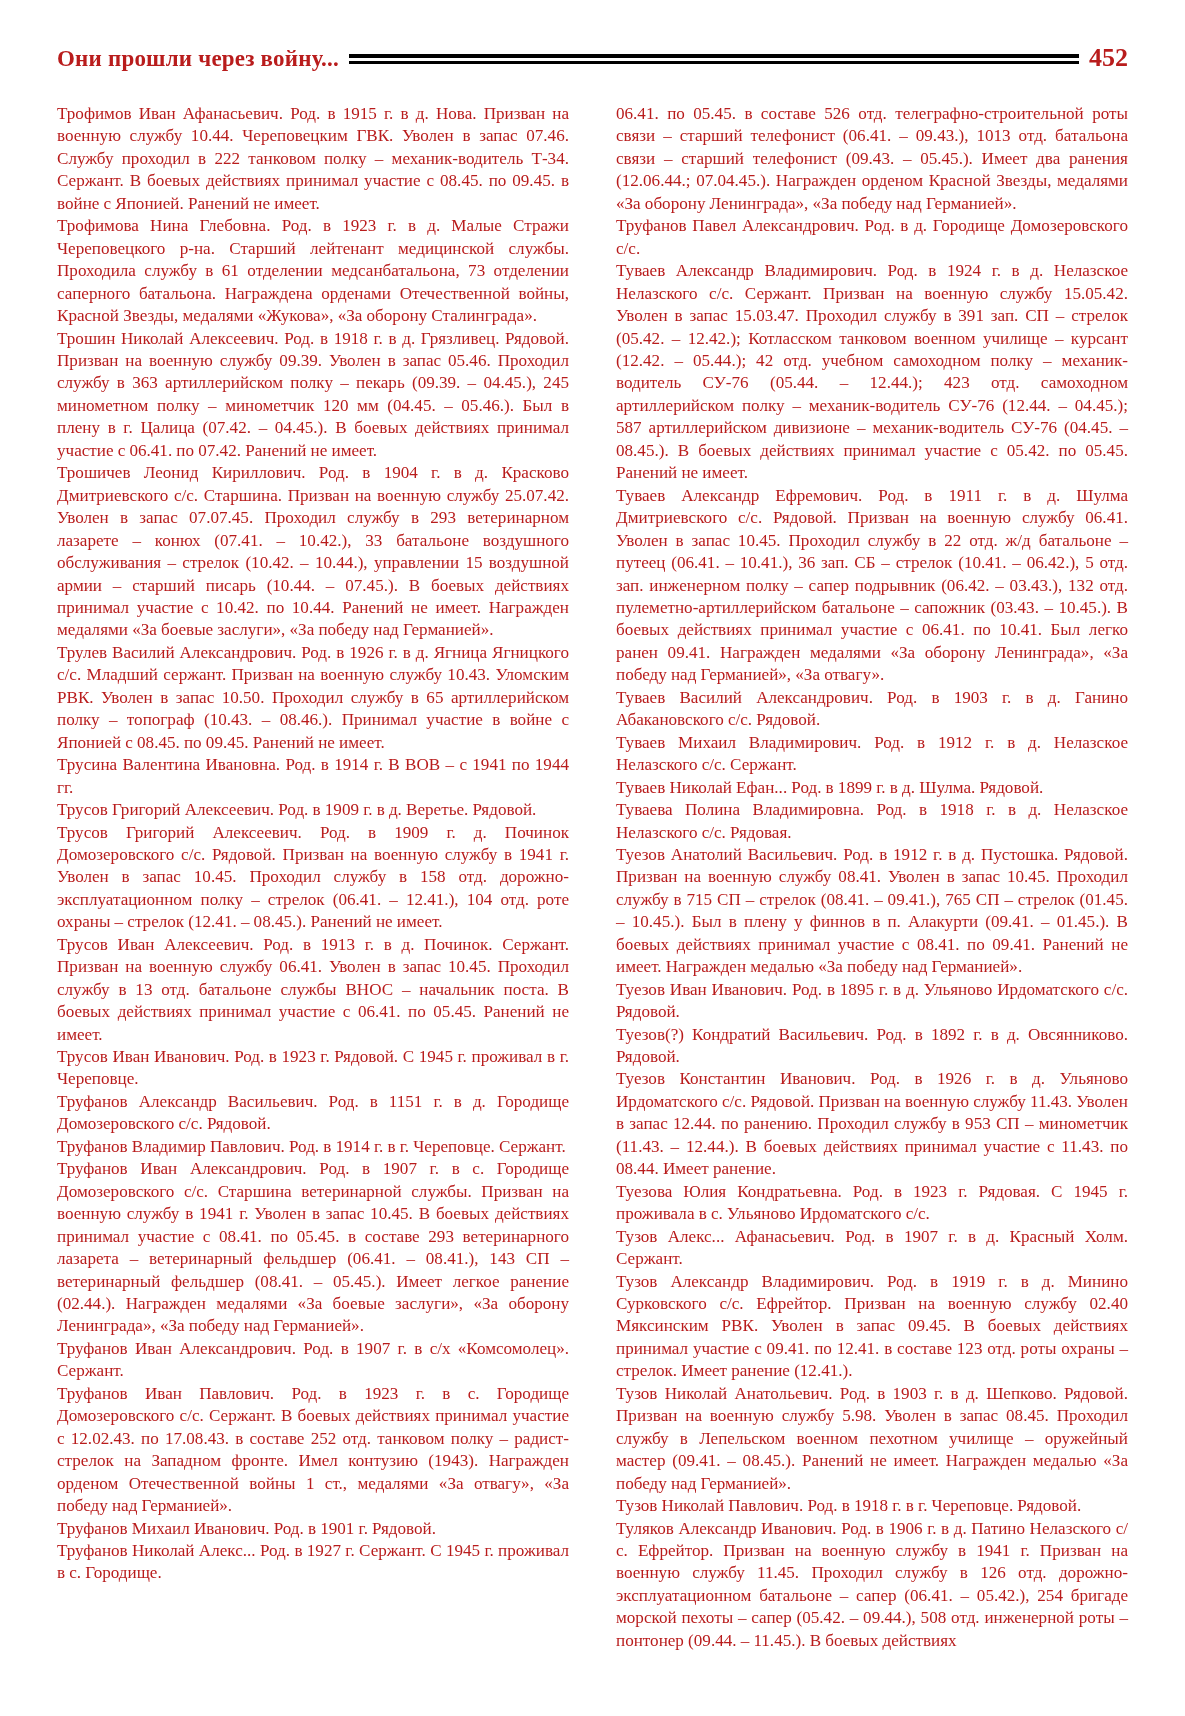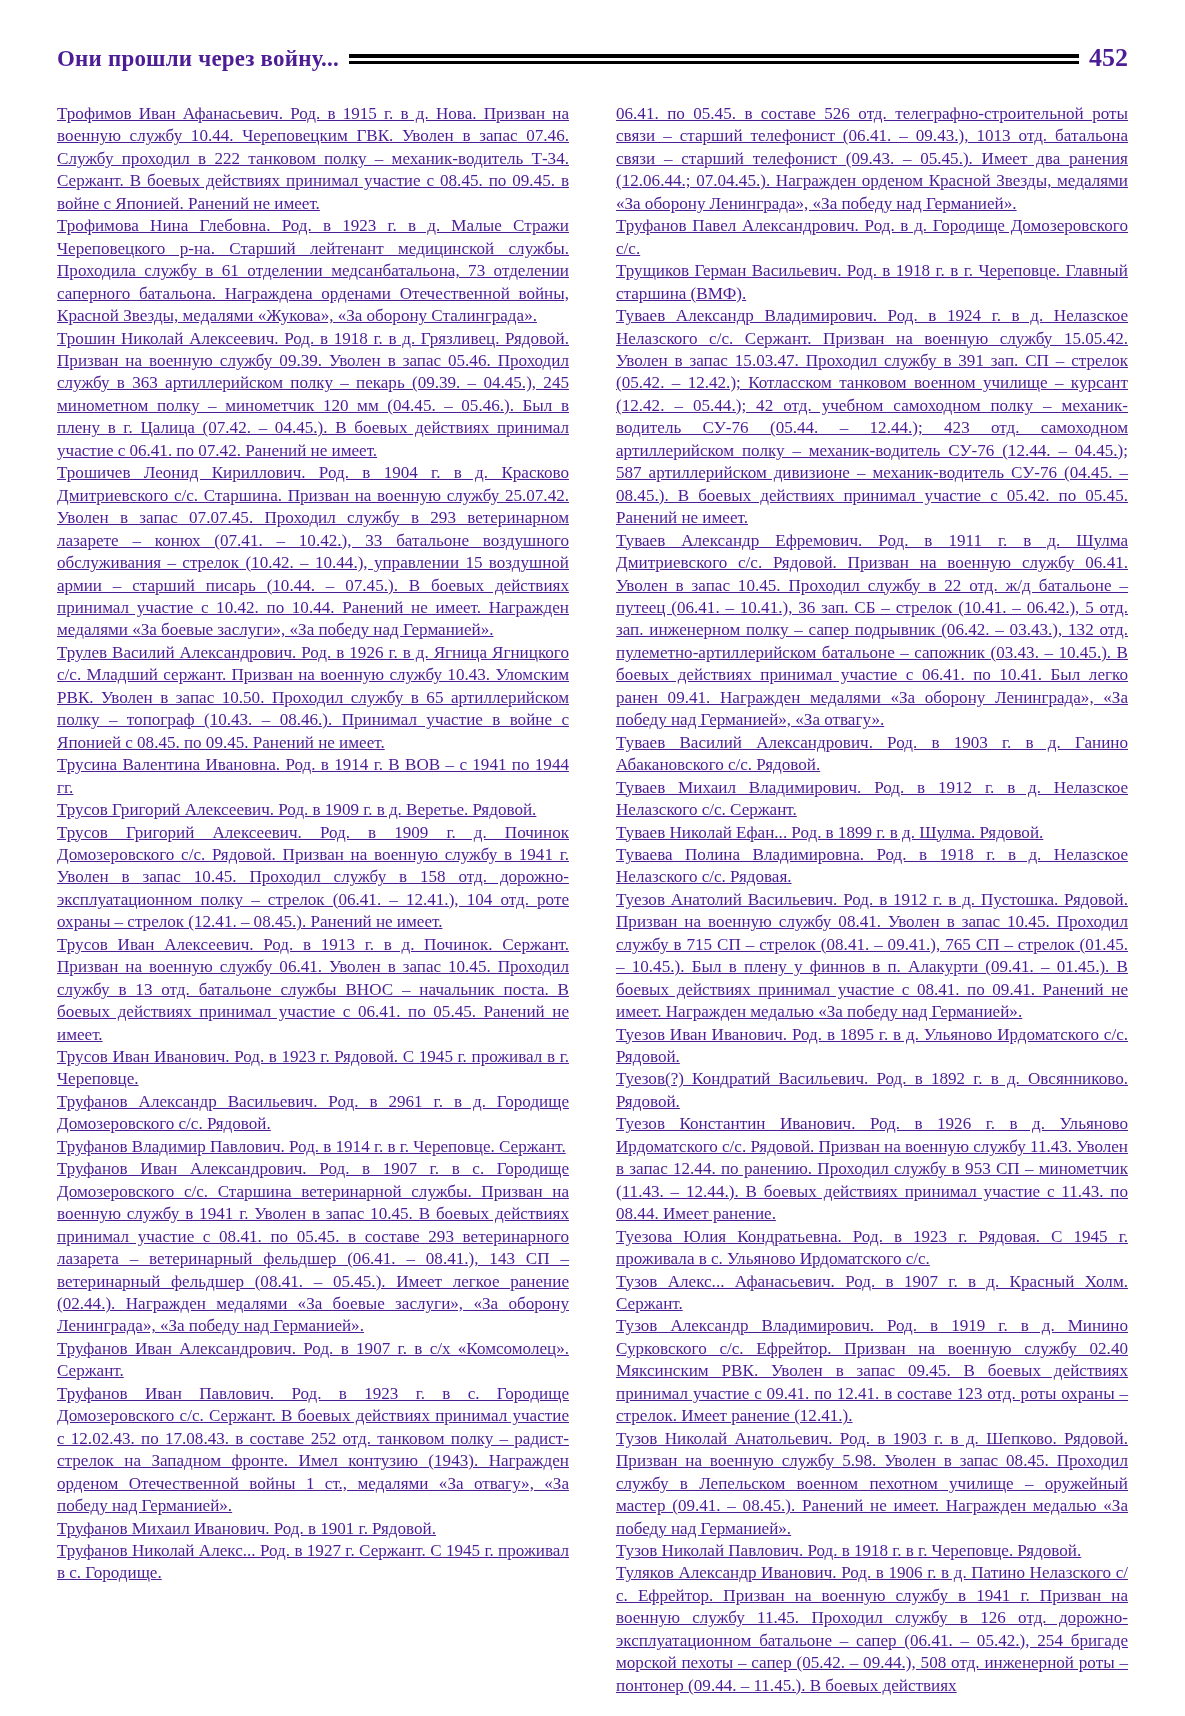--- a/index.html
+++ b/index.html
@@ -9,21 +9,21 @@
   }
   .page {
     position: relative;
     width: 1185px;
     height: 1716px;
     background: #ffffff;
     box-sizing: border-box;
     padding: 16px;
     overflow: hidden;
     font-family: "Liberation Serif", "DejaVu Serif", serif;
-    color: #4c1d95;
+    color: #b91c1c;
   }
 
   
   .running-head {
     position: absolute;
     left: 57px;
     top: 40px;
     right: 57px;
     height: 38px;
     display: flex;
@@ -82,21 +82,20 @@
     flex: 0 0 512px;
   }
   .entry {
     font-size: 17.1px;
     line-height: 22.45px;
     text-align: justify;
     text-justify: inter-word;
     margin: 0;
     hyphens: manual;
     word-spacing: -0.1px;
-    text-decoration: underline;
   }
   .entry + .entry {
     margin-top: 0;
   }
 </style>
 </head>
 <body>
 
 <div class="page">
 
@@ -111,32 +110,31 @@
         <p class="entry">Трофимов Иван Афанасьевич. Род. в 1915 г. в д. Нова. Призван на военную службу 10.44. Череповецким ГВК. Уволен в запас 07.46. Службу проходил в 222 танковом полку – механик-водитель Т-34. Сержант. В боевых действиях принимал участие с 08.45. по 09.45. в войне с Японией. Ранений не имеет.</p>
         <p class="entry">Трофимова Нина Глебовна. Род. в 1923 г. в д. Малые Стражи Череповецкого р-на. Старший лейтенант медицинской службы. Проходила службу в 61 отделении медсанбатальона, 73 отделении саперного батальона. Награждена орденами Отечественной войны, Красной Звезды, медалями «Жукова», «За оборону Сталинграда».</p>
         <p class="entry">Трошин Николай Алексеевич. Род. в 1918 г. в д. Грязливец. Рядовой. Призван на военную службу 09.39. Уволен в запас 05.46. Проходил службу в 363 артиллерийском полку – пекарь (09.39. – 04.45.), 245 минометном полку – минометчик 120 мм (04.45. – 05.46.). Был в плену в г. Цалица (07.42. – 04.45.). В боевых действиях принимал участие с 06.41. по 07.42. Ранений не имеет.</p>
         <p class="entry">Трошичев Леонид Кириллович. Род. в 1904 г. в д. Красково Дмитриевского с/с. Старшина. Призван на военную службу 25.07.42. Уволен в запас 07.07.45. Проходил службу в 293 ветеринарном лазарете – конюх (07.41. – 10.42.), 33 батальоне воздушного обслуживания – стрелок (10.42. – 10.44.), управлении 15 воздушной армии – старший писарь (10.44. – 07.45.). В боевых действиях принимал участие с 10.42. по 10.44. Ранений не имеет. Награжден медалями «За боевые заслуги», «За победу над Германией».</p>
         <p class="entry">Трулев Василий Александрович. Род. в 1926 г. в д. Ягница Ягницкого с/с. Младший сержант. Призван на военную службу 10.43. Уломским РВК. Уволен в запас 10.50. Проходил службу в 65 артиллерийском полку – топограф (10.43. – 08.46.). Принимал участие в войне с Японией с 08.45. по 09.45. Ранений не имеет.</p>
         <p class="entry">Трусина Валентина Ивановна. Род. в 1914 г. В ВОВ – с 1941 по 1944 гг.</p>
         <p class="entry">Трусов Григорий Алексеевич. Род. в 1909 г. в д. Веретье. Рядовой.</p>
         <p class="entry">Трусов Григорий Алексеевич. Род. в 1909 г. д. Починок Домозеровского с/с. Рядовой. Призван на военную службу в 1941 г. Уволен в запас 10.45. Проходил службу в 158 отд. дорожно-эксплуатационном полку – стрелок (06.41. – 12.41.), 104 отд. роте охраны – стрелок (12.41. – 08.45.). Ранений не имеет.</p>
         <p class="entry">Трусов Иван Алексеевич. Род. в 1913 г. в д. Починок. Сержант. Призван на военную службу 06.41. Уволен в запас 10.45. Проходил службу в 13 отд. батальоне службы ВНОС – начальник поста. В боевых действиях принимал участие с 06.41. по 05.45. Ранений не имеет.</p>
         <p class="entry">Трусов Иван Иванович. Род. в 1923 г. Рядовой. С 1945 г. проживал в г. Череповце.</p>
-        <p class="entry">Труфанов Александр Васильевич. Род. в 2961 г. в д. Городище Домозеровского с/с. Рядовой.</p>
+        <p class="entry">Труфанов Александр Васильевич. Род. в 1151 г. в д. Городище Домозеровского с/с. Рядовой.</p>
         <p class="entry">Труфанов Владимир Павлович. Род. в 1914 г. в г. Череповце. Сержант.</p>
         <p class="entry">Труфанов Иван Александрович. Род. в 1907 г. в с. Городище Домозеровского с/с. Старшина ветеринарной службы. Призван на военную службу в 1941 г. Уволен в запас 10.45. В боевых действиях принимал участие с 08.41. по 05.45. в составе 293 ветеринарного лазарета – ветеринарный фельдшер (06.41. – 08.41.), 143 СП – ветеринарный фельдшер (08.41. – 05.45.). Имеет легкое ранение (02.44.). Награжден медалями «За боевые заслуги», «За оборону Ленинграда», «За победу над Германией».</p>
         <p class="entry">Труфанов Иван Александрович. Род. в 1907 г. в с/х «Комсомолец». Сержант.</p>
         <p class="entry">Труфанов Иван Павлович. Род. в 1923 г. в с. Городище Домозеровского с/с. Сержант. В боевых действиях принимал участие с 12.02.43. по 17.08.43. в составе 252 отд. танковом полку – радист-стрелок на Западном фронте. Имел контузию (1943). Награжден орденом Отечественной войны 1 ст., медалями «За отвагу», «За победу над Германией».</p>
         <p class="entry">Труфанов Михаил Иванович. Род. в 1901 г. Рядовой.</p>
         <p class="entry">Труфанов Николай Алекс... Род. в 1927 г. Сержант. С 1945 г. проживал в с. Городище.</p>
       </div>
     <div class="col" id="col-right">
         <p class="entry">06.41. по 05.45. в составе 526 отд. телеграфно-строительной роты связи – старший телефонист (06.41. – 09.43.), 1013 отд. батальона связи – старший телефонист (09.43. – 05.45.). Имеет два ранения (12.06.44.; 07.04.45.). Награжден орденом Красной Звезды, медалями «За оборону Ленинграда», «За победу над Германией».</p>
         <p class="entry">Труфанов Павел Александрович. Род. в д. Городище Домозеровского с/с.</p>
-        <p class="entry">Трущиков Герман Васильевич. Род. в 1918 г. в г. Череповце. Главный старшина (ВМФ).</p>
         <p class="entry">Туваев Александр Владимирович. Род. в 1924 г. в д. Нелазское Нелазского с/с. Сержант. Призван на военную службу 15.05.42. Уволен в запас 15.03.47. Проходил службу в 391 зап. СП – стрелок (05.42. – 12.42.); Котласском танковом военном училище – курсант (12.42. – 05.44.); 42 отд. учебном самоходном полку – механик-водитель СУ-76 (05.44. – 12.44.); 423 отд. самоходном артиллерийском полку – механик-водитель СУ-76 (12.44. – 04.45.); 587 артиллерийском дивизионе – механик-водитель СУ-76 (04.45. – 08.45.). В боевых действиях принимал участие с 05.42. по 05.45. Ранений не имеет.</p>
         <p class="entry">Туваев Александр Ефремович. Род. в 1911 г. в д. Шулма Дмитриевского с/с. Рядовой. Призван на военную службу 06.41. Уволен в запас 10.45. Проходил службу в 22 отд. ж/д батальоне – путеец (06.41. – 10.41.), 36 зап. СБ – стрелок (10.41. – 06.42.), 5 отд. зап. инженерном полку – сапер подрывник (06.42. – 03.43.), 132 отд. пулеметно-артиллерийском батальоне – сапожник (03.43. – 10.45.). В боевых действиях принимал участие с 06.41. по 10.41. Был легко ранен 09.41. Награжден медалями «За оборону Ленинграда», «За победу над Германией», «За отвагу».</p>
         <p class="entry">Туваев Василий Александрович. Род. в 1903 г. в д. Ганино Абакановского с/с. Рядовой.</p>
         <p class="entry">Туваев Михаил Владимирович. Род. в 1912 г. в д. Нелазское Нелазского с/с. Сержант.</p>
         <p class="entry">Туваев Николай Ефан... Род. в 1899 г. в д. Шулма. Рядовой.</p>
         <p class="entry">Туваева Полина Владимировна. Род. в 1918 г. в д. Нелазское Нелазского с/с. Рядовая.</p>
         <p class="entry">Туезов Анатолий Васильевич. Род. в 1912 г. в д. Пустошка. Рядовой. Призван на военную службу 08.41. Уволен в запас 10.45. Проходил службу в 715 СП – стрелок (08.41. – 09.41.), 765 СП – стрелок (01.45. – 10.45.). Был в плену у финнов в п. Алакурти (09.41. – 01.45.). В боевых действиях принимал участие с 08.41. по 09.41. Ранений не имеет. Награжден медалью «За победу над Германией».</p>
         <p class="entry">Туезов Иван Иванович. Род. в 1895 г. в д. Ульяново Ирдоматского с/с. Рядовой.</p>
         <p class="entry">Туезов(?) Кондратий Васильевич. Род. в 1892 г. в д. Овсянниково. Рядовой.</p>
         <p class="entry">Туезов Константин Иванович. Род. в 1926 г. в д. Ульяново Ирдоматского с/с. Рядовой. Призван на военную службу 11.43. Уволен в запас 12.44. по ранению. Проходил службу в 953 СП – минометчик (11.43. – 12.44.). В боевых действиях принимал участие с 11.43. по 08.44. Имеет ранение.</p>

